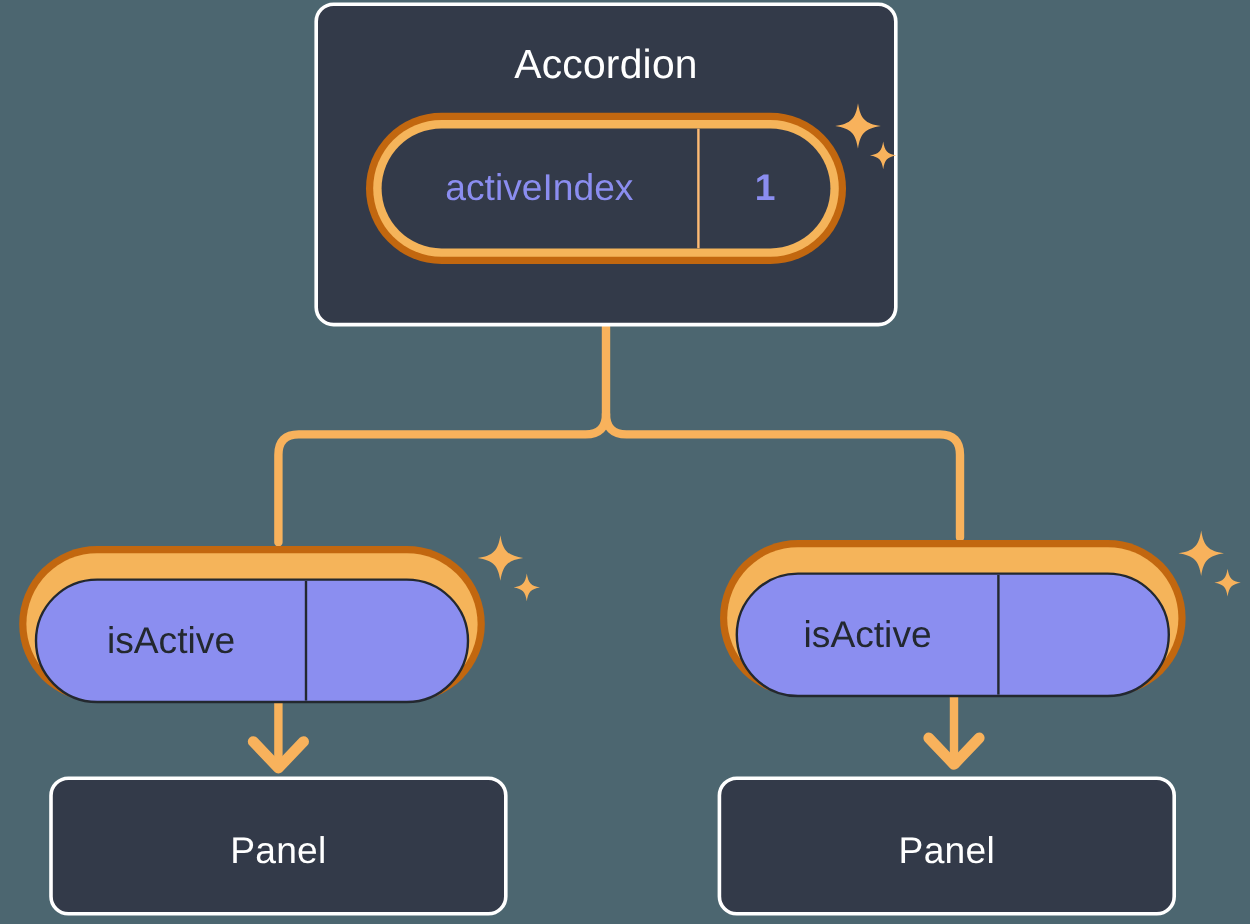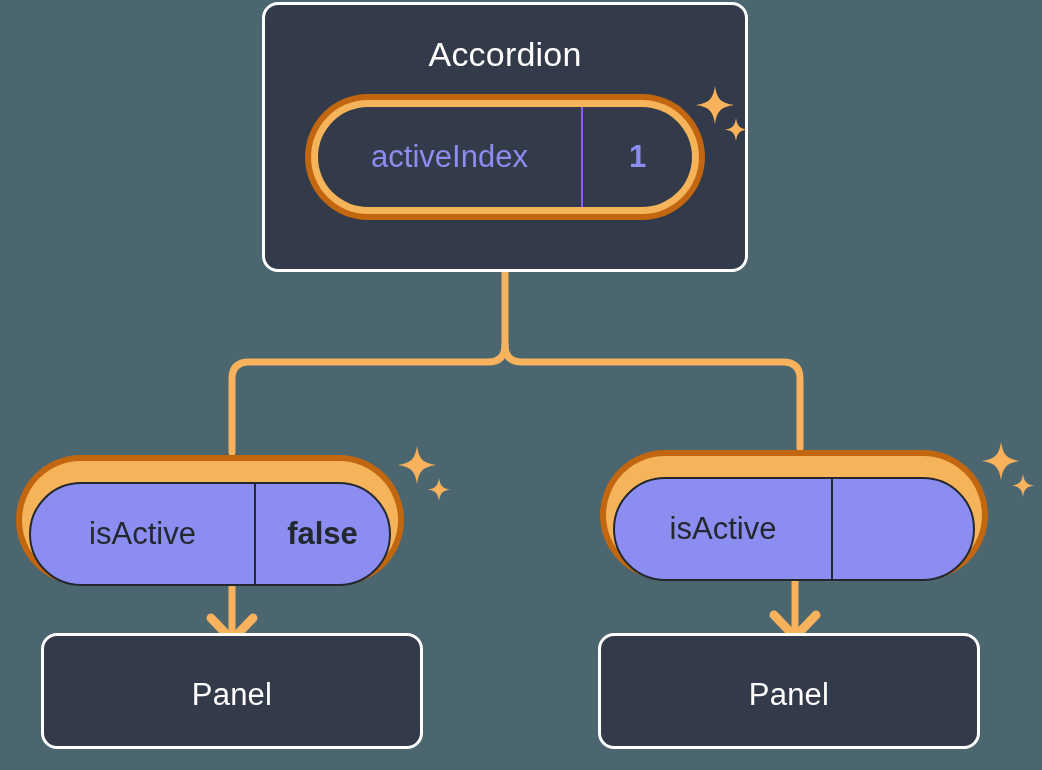--- a/index.html
+++ b/index.html
@@ -53,21 +53,21 @@
     left: 262px;
     top: 2px;
     width: 486px;
     height: 270px;
   }
   #accordion-card .card-title { top: 30px; }
 
   .panel-card {
     width: 382px;
     height: 116px;
-    top: 633px;
+    top: 647px;
   }
   #panel-left  { left: 41px; }
   #panel-right { left: 598px; }
   .panel-card .card-title {
     top: 41px;
     font-size: 31px;
   }
   
   .pill-outer {
     position: absolute;
@@ -102,21 +102,21 @@
     white-space: nowrap;
   }
 
   
   #pill-active-index { left: 305px; top: 94px; width: 400px; height: 126px; }
   #pill-active-index .pill-inner { background: #333a49; }
   #pill-active-index .pill-key {
     flex: 0 0 265px;
     color: #8b8df0;
     font-size: 31px;
-    border-right: 2px solid #8b5cf6;
+    border-right: 2px solid #fdba74;
   }
   #pill-active-index .pill-val {
     flex: 1 1 auto;
     color: #8b8df0;
     font-size: 31px;
     font-weight: bold;
   }
 
   
   .pill-bool .pill-inner {
@@ -196,21 +196,20 @@
 
   <svg class="sparkle" style="left:694px; top:84px;" width="56" height="62" viewBox="0 0 56 62">
     <path fill="#f8b25c" d="M21 2 C23 15 27 19 40 21 C27 23 23 27 21 40 C19 27 15 23 2 21 C15 19 19 15 21 2 Z"></path>
     <path fill="#f8b25c" d="M42 34 C43.2 42 45.6 44.4 53 45.6 C45.6 46.8 43.2 49.2 42 57 C40.8 49.2 38.4 46.8 31 45.6 C38.4 44.4 40.8 42 42 34 Z"></path>
   </svg>
 
   <div class="pill-outer pill-bool" id="pill-is-active-left">
     <div class="pill-mid">
       <div class="pill-inner">
         <div class="pill-key">isActive</div>
-        <div class="pill-val">false</div>
       </div>
     </div>
   </div>
 
   <svg class="sparkle" style="left:396px; top:444px;" width="58" height="62" viewBox="0 0 58 62">
     <path fill="#f8b25c" d="M21 2 C23 15 27 19 40 21 C27 23 23 27 21 40 C19 27 15 23 2 21 C15 19 19 15 21 2 Z"></path>
     <path fill="#f8b25c" d="M43 34 C44.2 42 46.6 44.4 54 45.6 C46.6 46.8 44.2 49.2 43 57 C41.8 49.2 39.4 46.8 32 45.6 C39.4 44.4 41.8 42 43 34 Z"></path>
   </svg>
 
   <div class="card panel-card" id="panel-left">

